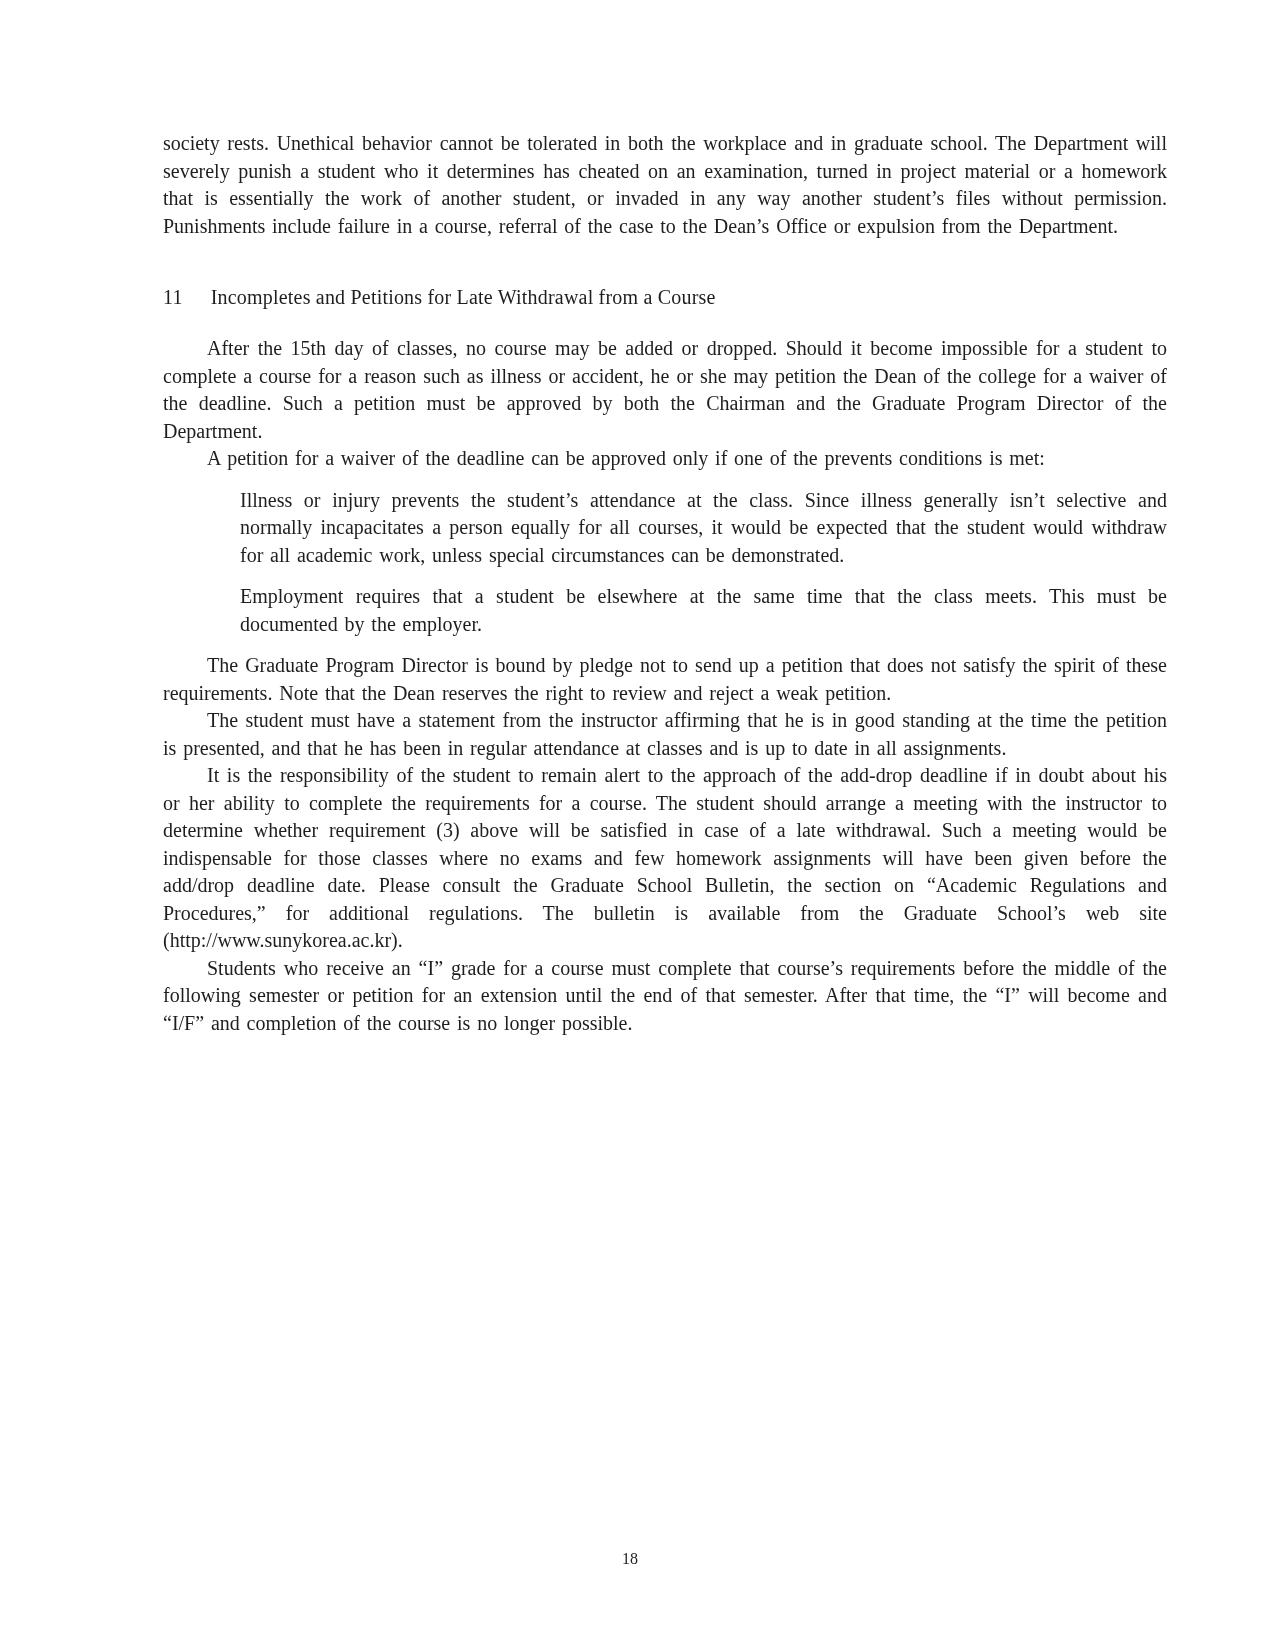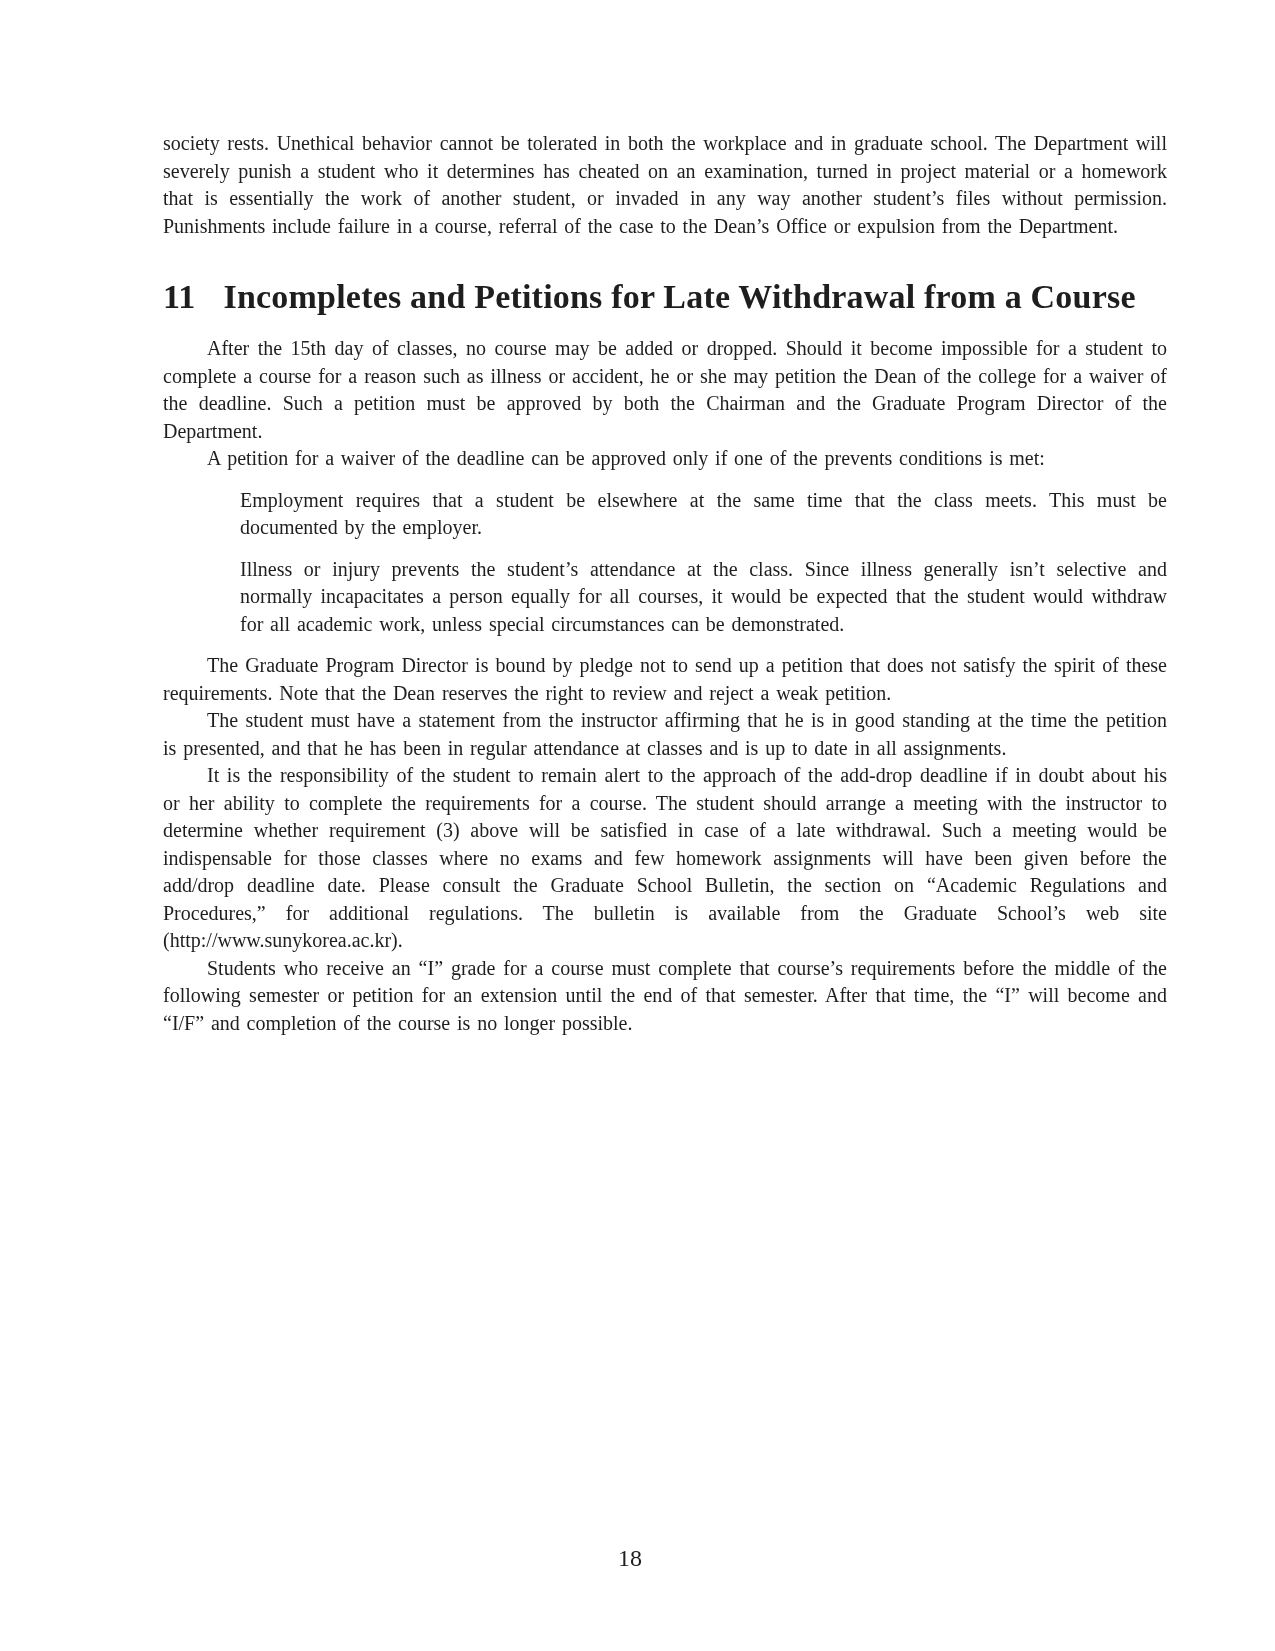--- a/index.html
+++ b/index.html
@@ -27,22 +27,22 @@
     font-size: 20px;
     line-height: 27.5px;
     text-align: justify;
     margin: 0;
     word-spacing: 0.09em;
   }
   .para.indent {
     text-indent: 44px;
   }
   .section-heading {
-    font-size: 34px;
-    font-weight: bold;
+    font-size: 20px;
+    font-weight: normal;
     line-height: 34px;
     margin: 40px 0 21px 0;
     letter-spacing: 0.2px;
   }
   .section-heading .sec-num {
     display: inline-block;
     margin-right: 28px;
   }
   .condition {
     font-size: 20px;
@@ -50,44 +50,44 @@
     text-align: justify;
     margin: 14px 0 14px 77px;
     word-spacing: 0.09em;
   }
   .page-number {
     position: absolute;
     left: 128px;
     top: 1545px;
     width: 1004px;
     text-align: center;
-    font-size: 24px;
+    font-size: 16px;
     line-height: 27px;
   }
 </style>
 </head>
 <body>
 
 <div class="page">
   <div class="textblock">
 
     <p class="para">society rests. Unethical behavior cannot be tolerated in both the workplace and in graduate school. The Department will severely punish a student who it determines has cheated on an examination, turned in project material or a homework that is essentially the work of another student, or invaded in any way another student’s files without permission.  Punishments include failure in a course, referral of the case to the Dean’s Office or expulsion from the Department.</p>
 
     <h1 class="section-heading">
       <span class="sec-num">11</span><span>Incompletes and Petitions for Late Withdrawal from a Course</span>
     </h1>
 
 
     <p class="para indent">After the 15th day of classes, no course may be added or dropped. Should it become impossible for a student to complete a course for a reason such as illness or accident, he or she may petition the Dean of the college for a waiver of the deadline.  Such a petition must be approved by both the Chairman and the Graduate Program Director of the Department.</p>
 
     <p class="para indent">A petition for a waiver of the deadline can be approved only if one of the prevents conditions is met:</p>
 
+    <div class="condition">Illness or injury prevents the student’s attendance at the class. Since illness generally isn’t selective and normally incapacitates a person equally for all courses, it would be expected that the student would withdraw for all academic work, unless special circumstances can be demonstrated.</div>
+
     <div class="condition">Employment requires that a student be elsewhere at the same time that the class meets. This must be documented by the employer.</div>
-
-    <div class="condition">Illness or injury prevents the student’s attendance at the class. Since illness generally isn’t selective and normally incapacitates a person equally for all courses, it would be expected that the student would withdraw for all academic work, unless special circumstances can be demonstrated.</div>
 
     <p class="para indent">The Graduate Program Director is bound by pledge not to send up a petition that does not satisfy the spirit of these requirements.  Note that the Dean reserves the right to review and reject a weak petition.</p>
 
     <p class="para indent">The student must have a statement from the instructor affirming that he is in good standing at the time the petition is presented, and that he has been in regular attendance at classes and is up to date in all assignments.</p>
 
     <p class="para indent">It is the responsibility of the student to remain alert to the approach of the add-drop deadline if in doubt about his or her ability to complete the requirements for a course. The student should arrange a meeting with the instructor to determine whether requirement (3) above will be satisfied in case of a late withdrawal. Such a meeting would be indispensable for those classes where no exams and few homework assignments will have been given before the add/drop deadline date. Please consult the Graduate School Bulletin, the section on “Academic Regulations and Procedures,” for additional regulations.  The bulletin is available from the Graduate School’s web site (http://www.sunykorea.ac.kr).</p>
 
     <p class="para indent">Students who receive an “I” grade for a course must complete that course’s requirements before the middle of the following semester or petition for an extension until the end of that semester. After that time, the “I” will become and “I/F” and completion of the course is no longer possible.</p>
 
   </div>

